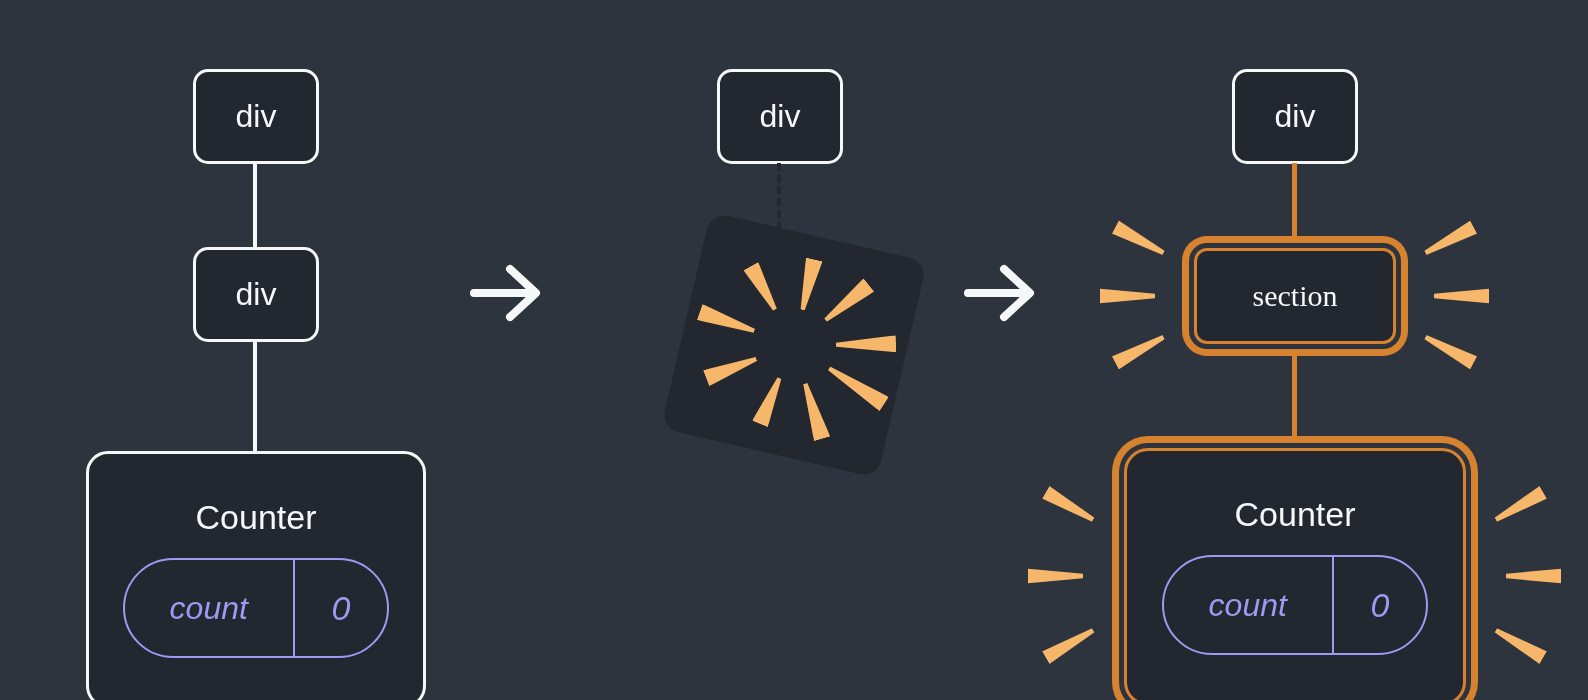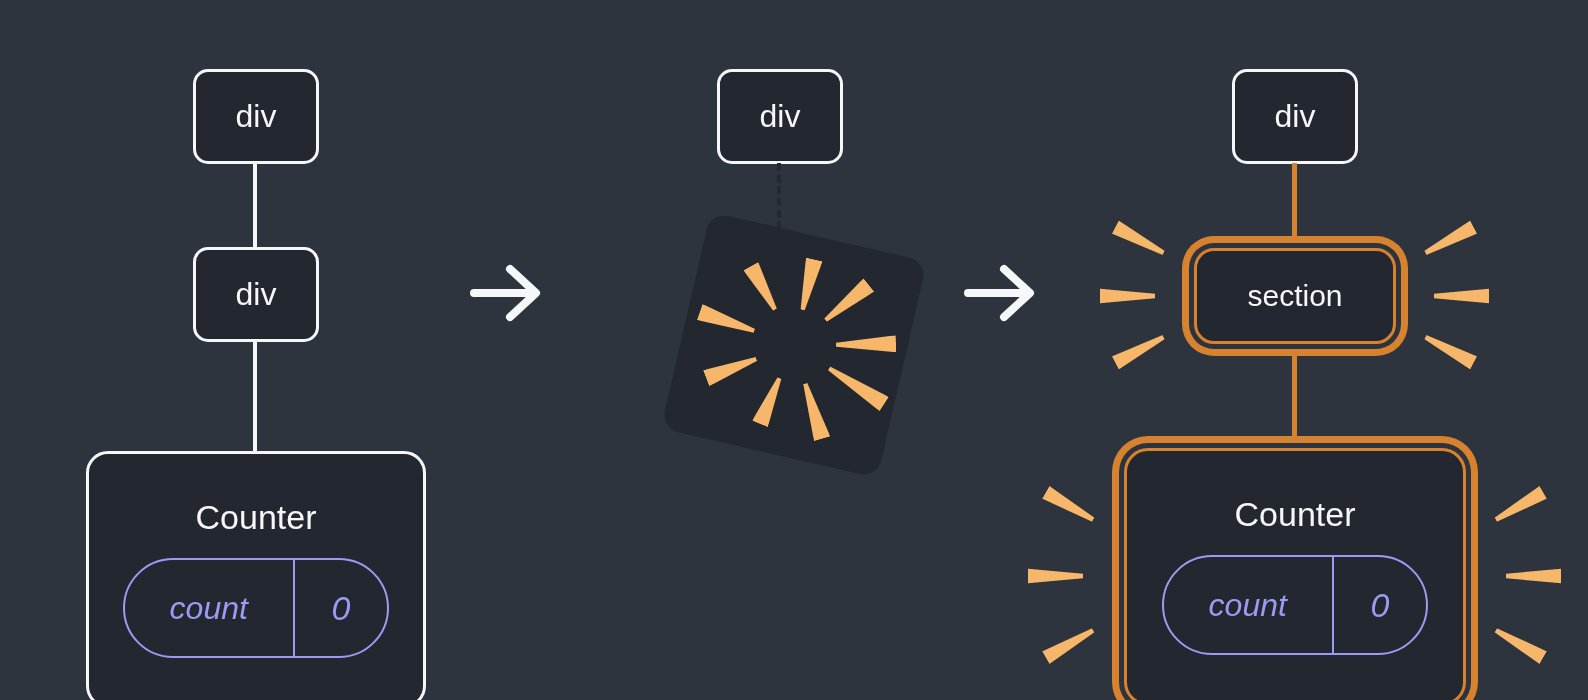--- a/index.html
+++ b/index.html
@@ -100,21 +100,21 @@
 
   <svg class="arrow" style="left:960px;top:224px;" width="82" height="66" viewBox="0 0 82 66">
     <path d="M8 33 H68 M44 9 L70 33 L44 57" fill="none" stroke="#f6f7f9" stroke-width="8" stroke-linecap="round" stroke-linejoin="round"></path>
   </svg>
 
   <div class="node small" style="left:1232px;top:33px;">
     <span>div</span>
   </div>
   <div class="conn orange" style="left:1292px;top:127px;height:75px;"></div>
 
-  <div class="node highlight" style="left:1194px;top:212px;width:202px;height:96px;border-radius:20px;font-size:30px;">
+  <div class="node highlight" style="left:1194px;top:212px;width:202px;height:96px;border-radius:13px;font-size:30px;font-family:Liberation Serif, serif;">
     <span>section</span>
   </div>
 
   <div class="conn orange" style="left:1292px;top:320px;height:80px;"></div>
 
   <div class="node big highlight" style="left:1124px;top:412px;width:342px;height:258px;border-radius:24px;">
     <div class="big-title">Counter</div>
     <div class="pill">
       <span class="pill-cell pill-key">count</span>
       <span class="pill-sep"></span>

